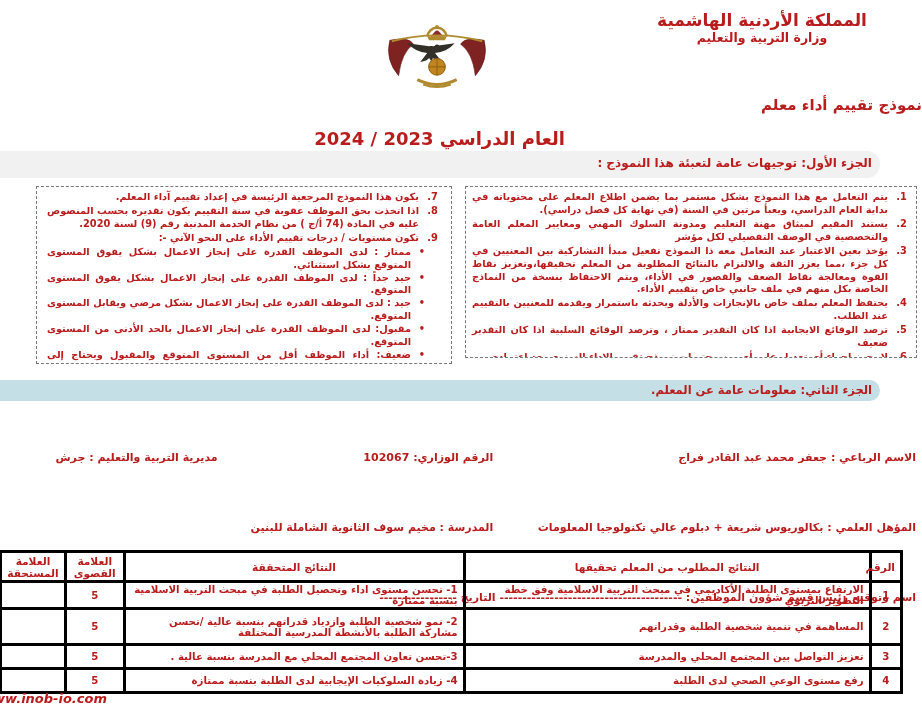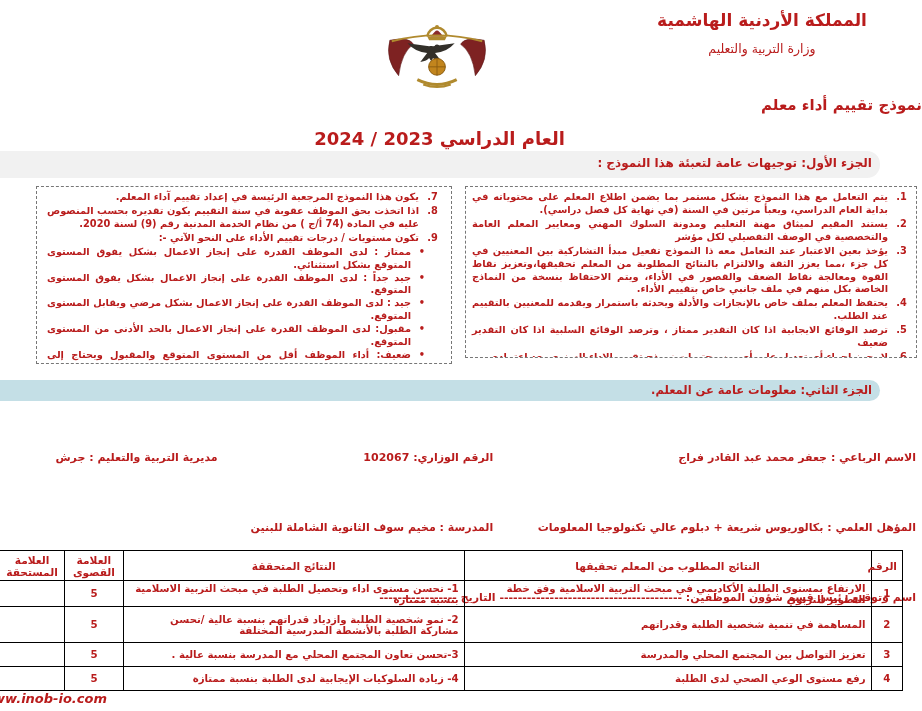--- a/index.html
+++ b/index.html
@@ -3,21 +3,21 @@
 <meta charset="utf-8">
 <style>
   html,body{margin:0;padding:0;background:#fff;}
   #page{
     position:relative;width:922px;height:711px;background:#ffffff;
     font-family:"DejaVu Sans", sans-serif;color:#b91c1c;direction:rtl;overflow:hidden;padding-left:43px;
   }
   
   .kingdom{position:absolute;top:10px;right:4px;width:312px;text-align:center;}
   .kingdom .k1{font-size:17px;font-weight:bold;}
-  .kingdom .k2{font-size:12.5px;font-weight:normal;margin-top:11px;}
+  .kingdom .k2{font-size:12.5px;font-weight:bold;}
   .emblem{position:absolute;top:24px;left:421px;width:118px;height:66px;}
   .form-title{position:absolute;top:96px;left:0;width:100%;text-align:right;font-size:15px;font-weight:bold;}
   .year-line{position:absolute;top:128px;left:0;width:100%;text-align:center;font-size:18px;font-weight:bold;}
   
   .bar{position:absolute;left:3px;right:42px;box-sizing:border-box;padding:5px 8px 0 4px;font-weight:bold;border-radius:13px;}
   .bar1{top:151px;height:27px;background:#f1f1f1;font-size:12px;}
   .bar2{top:380px;height:21px;background:#c4dfe6;font-size:11.5px;padding-top:3px;}
   .bar3{top:498px;height:46px;background:#c4dfe6;font-size:11.2px;}
   .bar3 .note{font-size:9.6px;}
   
@@ -32,21 +32,21 @@
   .bl{display:flex;gap:6px;}
   .bl .b{flex:0 0 8px;}
   
   .info-grid{position:absolute;top:407px;right:6px;left:40px;display:grid;
     grid-template-columns:46% 30% 24%;row-gap:13px;font-size:11px;font-weight:bold;}
   .info-cell{white-space:nowrap;overflow:hidden;margin-top:44px;}
   .sig-row{grid-column:1 / -1;letter-spacing:0.2px;}
   
   .obj-table{position:absolute;top:550px;right:19px;left:42px;}
   table{border-collapse:collapse;width:100%;table-layout:fixed;}
-  th,td{border:1px solid #000000;padding:1px 5px;font-weight:bold;vertical-align:middle;}
+  th,td{border:3px solid #000000;padding:1px 5px;font-weight:bold;vertical-align:middle;}
   th{font-size:10.6px;}
   td{font-size:10.2px;}
   col.c-num{width:30px;} col.c-req{width:388px;} col.c-ach{width:325px;}
   col.c-max{width:56px;} col.c-earn{width:62px;}
   .cell-center{text-align:center;}
   tr.hdr{height:30px;} tr.r1{height:26px;} tr.r2{height:36px;} tr.r3{height:24px;} tr.r4{height:24px;}
   
   .watermark{position:absolute;top:691px;left:24px;direction:ltr;
     font-size:13px;font-weight:bold;font-style:italic;}
 </style>

